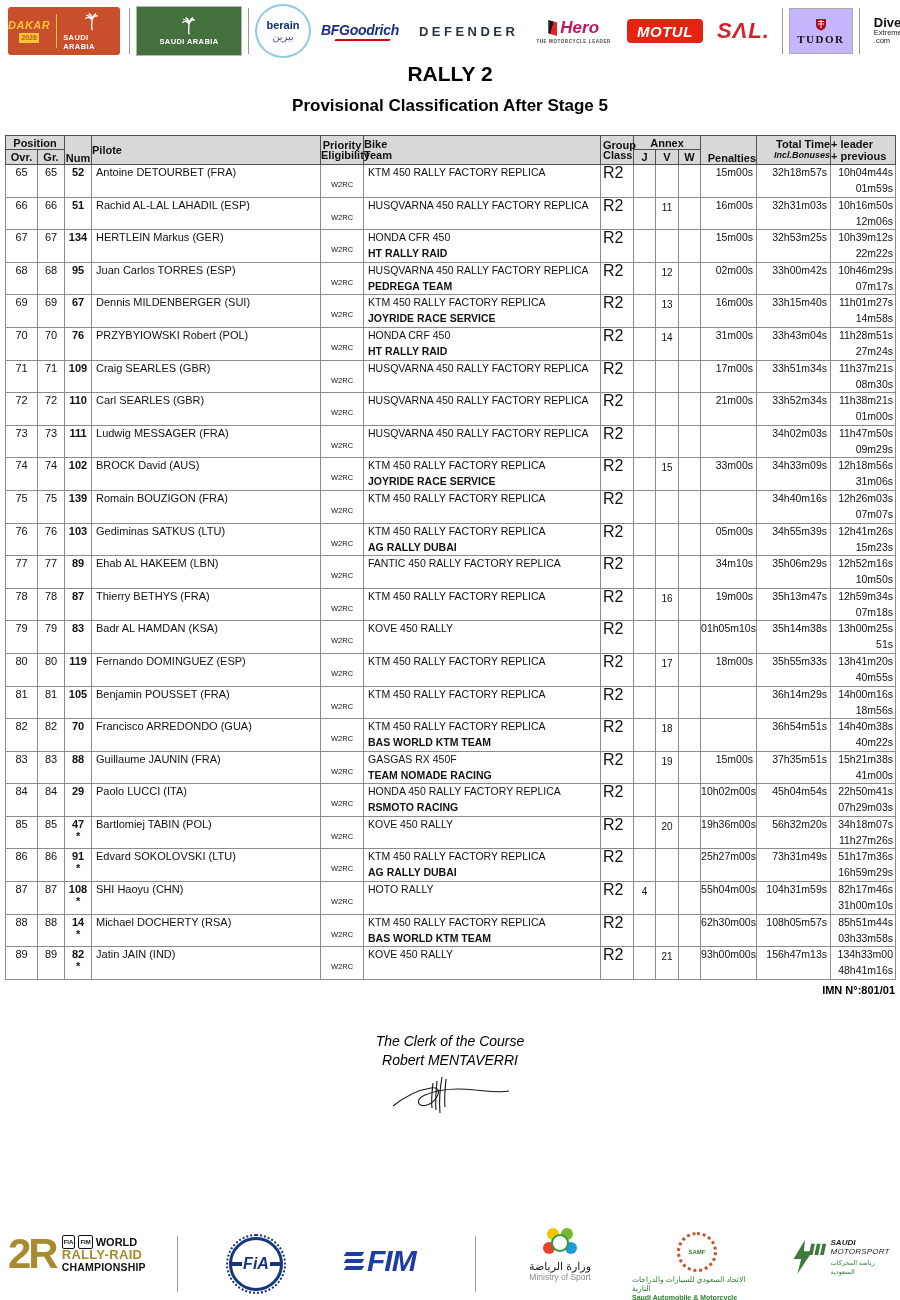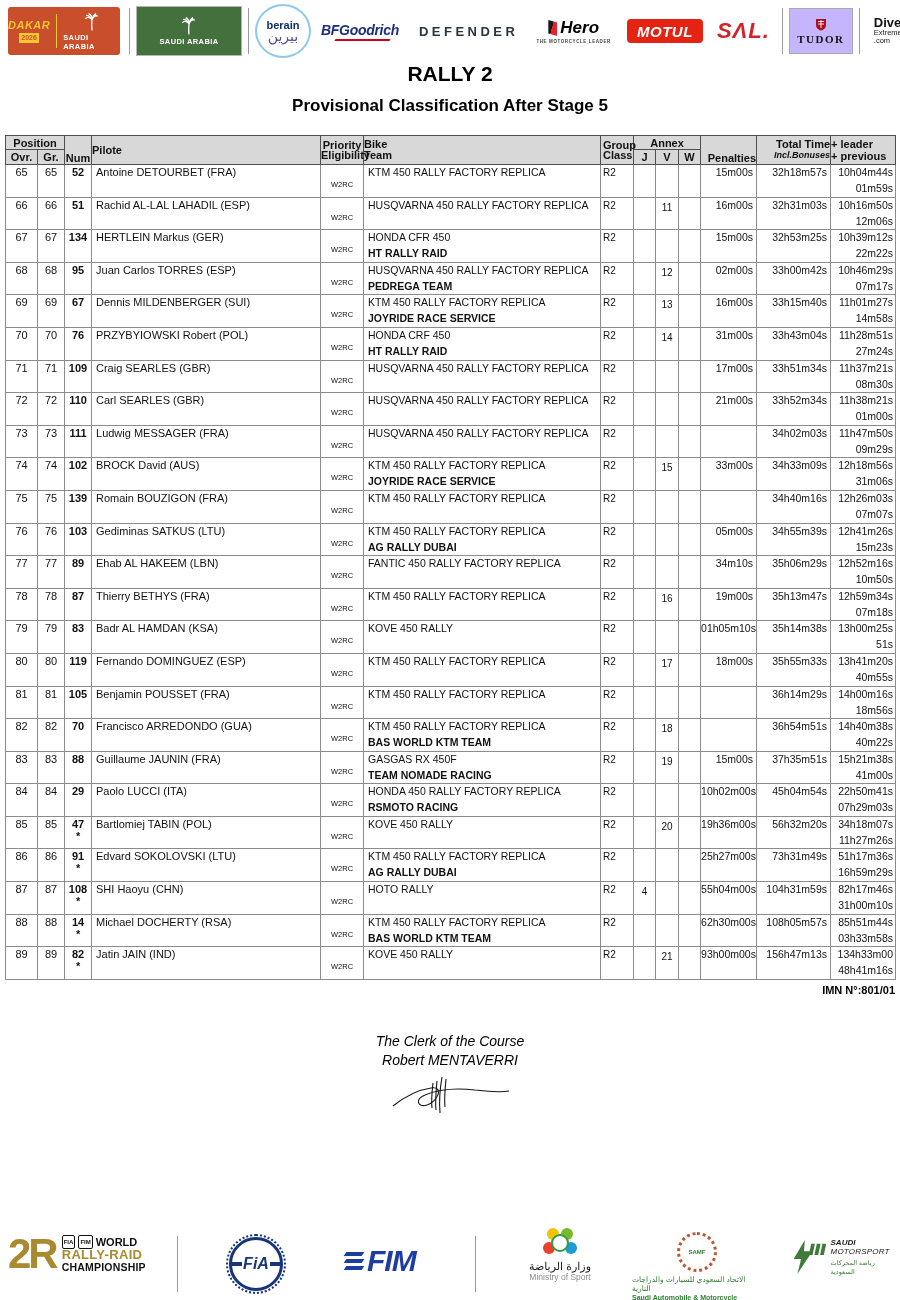--- a/index.html
+++ b/index.html
@@ -19,33 +19,33 @@
   .dakar-year{font-size:7px;font-weight:700;background:#f8c731;color:#c94e2b;padding:0 2px;margin-top:2px;display:inline-block;}
   .dakar-sep{width:1px;height:34px;background:#f8c731;}
   .dakar-right{display:flex;flex-direction:column;align-items:center;color:#fff;}
   .dakar-country{font-size:7.5px;font-weight:800;letter-spacing:.4px;margin-top:1px;}
   .saudi-box{width:104px;height:48px;background:#44703e;border:1px solid #b5b5b5;
              display:flex;flex-direction:column;align-items:center;justify-content:center;color:#fff;}
   .saudi-country{font-size:7.5px;font-weight:800;letter-spacing:.4px;margin-top:1px;}
 
   .berain{flex-direction:column;width:52px;height:50px;border:2px solid #8ec9e9;border-radius:50%;line-height:11px;}
   .berain-latin{color:#0d2f6e;font-weight:800;font-size:11px;}
-  .berain-ar{color:#5a4a9f;font-size:14px;}
+  .berain-ar{color:#5a4a9f;font-size:10px;}
 
   .bfg{margin:0 10px;flex-direction:column;align-items:flex-start;}
   .bfg-text{color:#1b2f7e;font-weight:900;font-style:italic;font-size:14px;letter-spacing:-.3px;}
   .bfg-bar{width:70%;height:2px;background:#d0021b;transform:skewX(-30deg);margin:1px 0 0 14px;}
 
   .defender{color:#2a3440;font-weight:700;font-size:13px;letter-spacing:3.5px;margin:0 10px;}
 
   .hero{margin:0 8px;flex-direction:column;}
   .hero-row{display:flex;align-items:center;gap:3px;}
   .hero-mark{width:9px;height:16px;background:linear-gradient(105deg,#1a1a1a 45%,#e6232a 45%);
              clip-path:polygon(0 0,100% 15%,100% 100%,0 85%);}
-  .hero-name{color:#000000;font-weight:900;font-size:17px;font-style:italic;}
+  .hero-name{color:#be185d;font-weight:900;font-size:17px;font-style:italic;}
   .hero-tag{font-size:4.5px;color:#444;letter-spacing:.6px;font-weight:700;margin-top:1px;}
 
   .motul-box{background:#e42313;border-radius:4px;width:76px;height:24px;margin:0 8px;}
   .motul-text{color:#fff;font-weight:900;font-style:italic;font-size:15px;letter-spacing:.5px;}
 
   .sal{color:#d2232a;font-weight:900;font-size:22px;letter-spacing:1px;margin:0 6px;font-style:italic;}
 
   .tudor-box{width:62px;height:44px;border:1px solid #aaa;background:#c4b5fd;
              display:flex;flex-direction:column;align-items:center;justify-content:center;gap:2px;}
   .tudor-name{font-family:"Liberation Serif", serif;font-weight:700;font-size:11px;letter-spacing:1.5px;color:#111;}
@@ -84,21 +84,21 @@
   .c-ovr,.c-gr{text-align:center;font-size:11px;}
   .c-num{text-align:center;font-size:11px;font-weight:700;}
   .c-num .l2{margin-top:1px;font-weight:700;}
   .c-pilote{font-size:11px;}
   .c-pilote .l1{padding-left:4px;}
   .c-priority{text-align:center;}
   .c-priority .l2{font-size:7.5px;margin-top:14px;}
   .c-bike{font-size:10.5px;}
   .c-bike .l1,.c-bike .l2{padding-left:4px;}
   .c-bike .l2{font-weight:700;}
-  .c-group{font-size:10px;}
+  .c-group{font-size:16px;}
   .c-group .l1{padding-left:2px;}
   .c-annex{text-align:center;font-size:10px;}
   .c-annex .l1{padding-top:4px;}
   .c-pen,.c-total{text-align:right;font-size:10.5px;}
   .c-pen .l1,.c-total .l1{padding-right:3px;}
   .c-leader{text-align:right;font-size:10.5px;}
   .c-leader .l1,.c-leader .l2{padding-right:2px;}
 
   .imn{position:absolute;top:984px;left:695px;width:200px;text-align:right;
        font-size:11px;font-weight:800;color:#000;}

